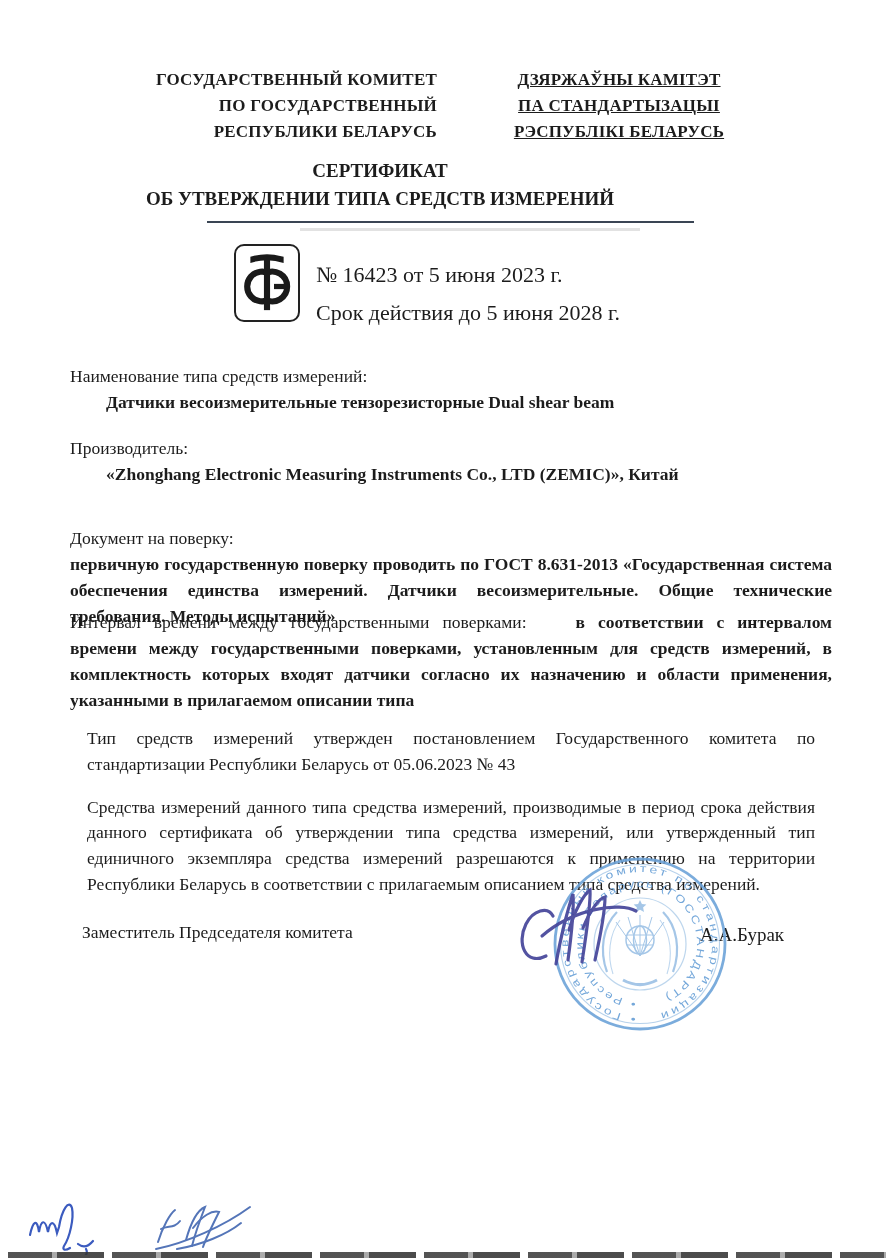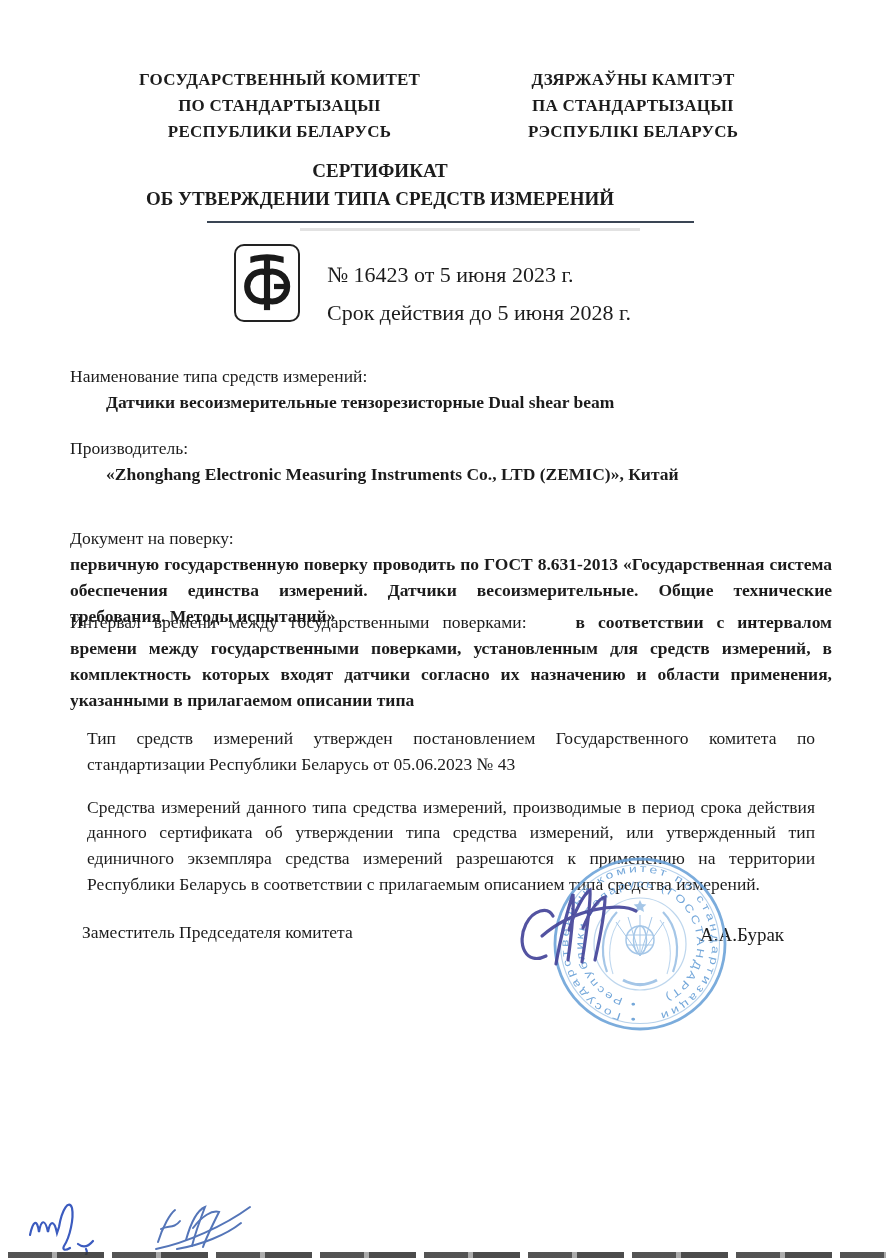--- a/index.html
+++ b/index.html
@@ -5,35 +5,35 @@
   html,body { margin:0; padding:0; }
   body {
     width:886px; height:1258px; position:relative; overflow:hidden;
     background:#ffffff; color:#1c1c1c;
     font-family:"Liberation Serif","DejaVu Serif",serif;
   }
   .abs { position:absolute; }
 
   
   .org-block { top:67px; text-align:center; font-weight:bold; font-size:17px; line-height:26px; letter-spacing:.2px; }
-  .org-left  { left:102px;  width:355px; }
-  .org-right { left:453px; width:360px; }
+  .org-left  { left:82px;  width:355px;text-align:right; }
+  .org-right { left:439px; width:360px;text-decoration:underline; }
 
   
   .title-block { top:157px; left:0; width:760px; text-align:center; font-weight:bold; font-size:19px; line-height:28px; }
   .rule  { left:207px; top:221px; width:487px; height:2px; background:#3a4554; }
   .rule-ghost { left:300px; top:228px; width:340px; height:3px; background:#e2e2e2; }
 
   
   .logo-box { left:234px; top:244px; width:66px; height:78px; box-sizing:border-box;
               border:2.5px solid #222; border-radius:10px;
               display:flex; align-items:center; justify-content:center; background:#fff; }
 
   
-  .cert-lines { left:327px; top:256px; font-size:22px; line-height:38px; }
+  .cert-lines { left:316px; top:256px; font-size:22px; line-height:38px; }
 
   
   .bodycol { left:70px; width:762px; font-size:17.5px; line-height:26px; }
   .b { font-weight:bold;margin-left:36px; }
   .just { text-align:justify; text-align-last:left; margin:0; }
   p.flat { margin:17px; }
   .sec-name   { top:363px; }
   .sec-manu   { top:435px; }
   .sec-doc    { top:525px; }
   .sec-int    { top:609px; }
@@ -52,21 +52,21 @@
   .strip { left:8px; right:0; bottom:0; height:6px; opacity:.88;
     background:repeating-linear-gradient(90deg,
       #3c3c3c 0 44px, #9f9f9f 44px 49px, #333 49px 96px, rgba(0,0,0,0) 96px 104px);
   }
 </style>
 </head>
 <body>
 
 <div class="abs org-block org-left">
   <div>ГОСУДАРСТВЕННЫЙ КОМИТЕТ</div>
-  <div>ПО СТАНДАРТЫЗАЦЫІ</div>
+  <div>ПО ГОСУДАРСТВЕННЫЙ</div>
   <div>РЕСПУБЛИКИ БЕЛАРУСЬ</div>
 </div>
 <div class="abs org-block org-right">
   <div>ДЗЯРЖАЎНЫ КАМІТЭТ</div>
   <div>ПА СТАНДАРТЫЗАЦЫІ</div>
   <div>РЭСПУБЛІКІ БЕЛАРУСЬ</div>
 </div>
 
 <div class="abs title-block">
   <div>СЕРТИФИКАТ</div>

